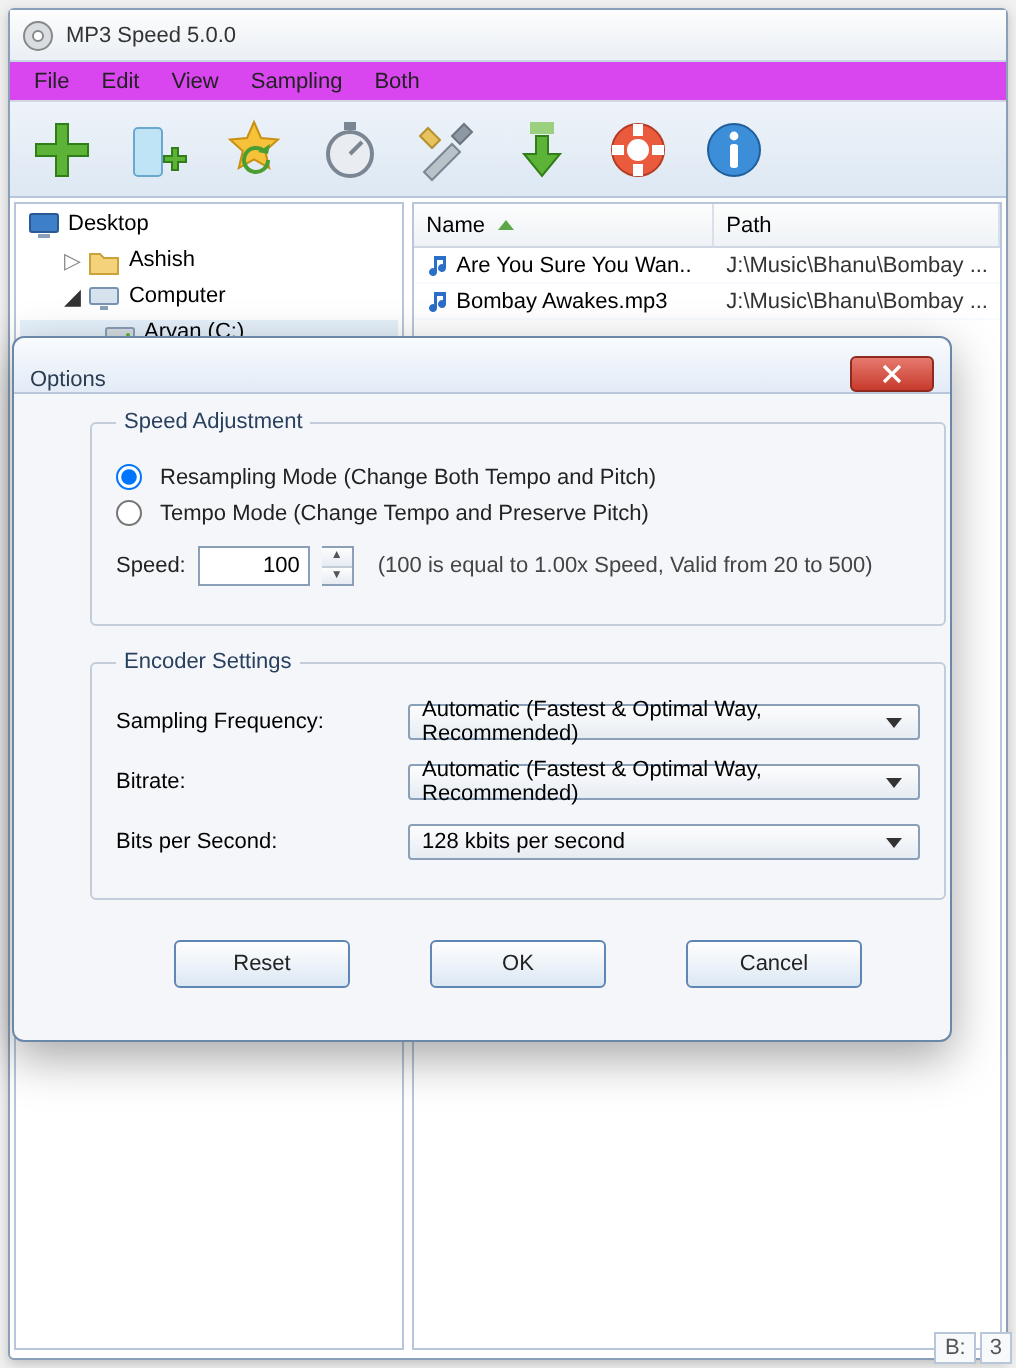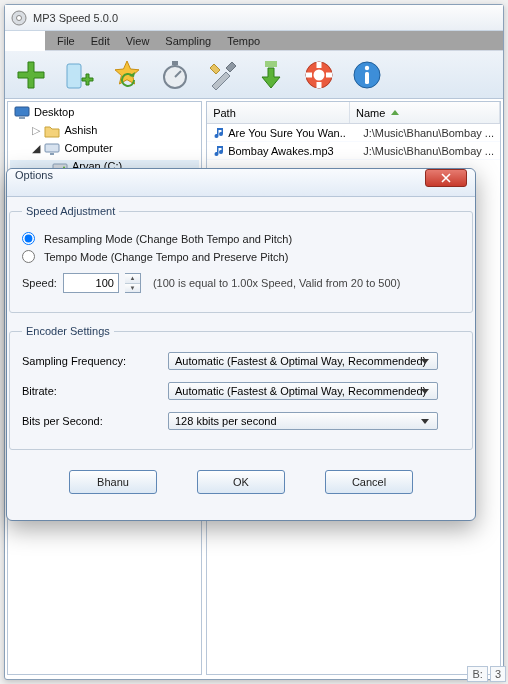--- a/index.html
+++ b/index.html
@@ -3,21 +3,21 @@
 <meta charset="utf-8">
 <style>
 * { box-sizing: border-box; font-family: "Segoe UI", Tahoma, sans-serif; font-size: 11px; }
 body { margin: 0; width: 508px; height: 684px; background: #f0f0f0; position: relative; overflow: hidden; }
 
 
 .main-window { position: absolute; left: 4px; top: 4px; width: 500px; height: 676px; background: #fff; border: 1px solid #8aa0b8; border-radius: 3px; box-shadow: 0 2px 6px rgba(0,0,0,.2); }
 .title-bar { height: 26px; background: linear-gradient(#fdfdfd,#eaeff5); display: flex; align-items: center; padding: 12px 6px; border-bottom: 1px solid #c9d6e4; }
 .title-bar .app-icon { width: 16px; height: 16px; margin-right: 6px; }
 .title-bar .title { color: #333; }
-.menu-bar { height: 20px; display: flex; align-items: center; padding: 0 4px; background: #a3a3a3; border-bottom: 1px solid #d0d7e2; margin-left: 40px; }
+.menu-bar { height: 20px; display: flex; align-items: center; padding: 0 4px; background: #d946ef; border-bottom: 1px solid #d0d7e2; }
 .menu-item { padding: 2px 8px; color: #222; cursor: default; }
 
 .toolbar { height: 48px; background: linear-gradient(#eef3f9,#dde8f3); border-bottom: 1px solid #b7c6d8; padding: 2px 4px; display: flex; gap: 4px; align-items: center; }
 .tool-btn { width: 44px; height: 42px; border-radius: 3px; display: flex; align-items: center; justify-content: center; }
 
 .workspace { display: flex; height: calc(100% - 96px); }
 .tree { width: 200px; border: 1px solid #b7c6d8; margin: 2px; background: #fff; padding: 4px 2px; }
 .tree-row { display: flex; align-items: flex-start; height: 18px; padding-left: 4px; gap: 4px; }
 .tree-row.hover { background: #e5f1fb; }
 .tree-icon { width: 16px; height: 14px; }
@@ -28,25 +28,25 @@
 .col.path { flex: 1; }
 .sort-arrow { width: 0; height: 0; border-left: 4px solid transparent; border-right: 4px solid transparent; border-bottom: 5px solid #5ea64a; margin-left: 6px; }
 .list-row { display: flex; height: 18px; align-items: center; border-bottom: 1px solid #f7faff; }
 .list-row .cell { padding: 0 6px; white-space: nowrap; overflow: hidden; text-overflow: ellipsis; }
 .cell.name { width: 150px; display: flex; align-items: center; gap: 3px; }
 .cell.path { flex: 1; color: #333; }
 .note-icon { width: 12px; height: 12px; color: #2b6ec7; }
 
 
 .options-dialog { position: absolute; left: 6px; top: 168px; width: 470px; background: #f4f6fa; border: 1px solid #6b88a8; border-radius: 6px; box-shadow: 0 8px 24px rgba(0,0,0,.35); }
-.dlg-title { height: 28px; background: linear-gradient(#f9fbfe,#e2ebf6); border-bottom: 1px solid #b7c6d8; display: flex; align-items: flex-start; padding: 0 8px; border-radius: 6px 6px 0 0; }
+.dlg-title { height: 28px; background: linear-gradient(#f9fbfe,#e2ebf6); border-bottom: 1px solid #b7c6d8; display: flex; align-items: flex-end; padding: 0 8px; border-radius: 6px 6px 0 0; }
 .dlg-title .t { flex: 1; color: #2b3b50; }
 .close-btn { width: 42px; height: 18px; background: linear-gradient(#e67a6f,#c73a2c); border: 1px solid #8f2a20; border-radius: 3px; display: flex; align-items: center; justify-content: center; color: #fff; font-weight: bold; }
 
-.dlg-body { padding: 8px 2px 12px; }
+.dlg-body { padding: 8px 2px 12px; margin-left: 36px; }
 fieldset { border: 1px solid #c2cdd9; border-radius: 3px; margin: 0 0 12px; padding: 10px 12px 14px; }
 legend { padding: 0 4px; color: #29405f; }
 .radio-row, .field-row { display: flex; align-items: center; gap: 6px; margin: 5px 0; }
 .radio-row label, .field-row label { color: #222; }
 input[type=radio] { margin: 0 3px 0 0; }
 .speed-input { width: 56px; height: 20px; border: 1px solid #8aa0b8; padding: 0 4px; background: #fff; text-align: right; }
 .spinner { width: 16px; height: 20px; border: 1px solid #8aa0b8; border-left: none; display: flex; flex-direction: column; }
 .spinner div { flex: 1; display: flex; align-items: center; justify-content: center; background: linear-gradient(#fdfdfd,#e6ecf3); font-size: 6px; color: #555; }
 .spinner div:first-child { border-bottom: 1px solid #c0cdd9; }
 .hint { color: #444; margin-left: 6px; }
@@ -71,21 +71,21 @@
         <circle cx="8" cy="8" r="7" fill="#d9dde2" stroke="#888"></circle>
         <circle cx="8" cy="8" r="2.5" fill="#fff" stroke="#888"></circle>
       </svg>
     <span class="title">MP3 Speed 5.0.0</span>
   </div>
   <div class="menu-bar">
     <span class="menu-item">File</span>
     <span class="menu-item">Edit</span>
     <span class="menu-item">View</span>
     <span class="menu-item">Sampling</span>
-    <span class="menu-item">Tempo</span>
+    <span class="menu-item">Both</span>
   </div>
   <div class="toolbar">
     <div class="tool-btn">
       <svg width="34" height="34" viewBox="0 0 34 34">
           <path d="M14 4h6v10h10v6H20v10h-6V20H4v-6h10z" fill="#5cb338" stroke="#2f7e17" stroke-width="1"></path>
         </svg>
     </div>
     <div class="tool-btn">
       <svg width="34" height="34" viewBox="0 0 34 34">
           <rect x="5" y="6" width="14" height="24" rx="2" fill="#bfe4f6" stroke="#6aa8cf"></rect>
@@ -163,26 +163,26 @@
         <svg class="tree-icon" viewBox="0 0 16 14">
             <rect x="1" y="4" width="14" height="7" rx="1" fill="#d7dde4" stroke="#8aa0b8"></rect>
             <circle cx="12" cy="7.5" r="1" fill="#5cb338"></circle>
           </svg>
         <span>Aryan (C:)</span>
       </div>
     </div>
 
     <div class="list">
       <div class="list-header">
-        <div class="col path">
-          <span>Path</span>
-        </div>
         <div class="col name">
           <span>Name</span>
           <span class="sort-arrow"></span>
+        </div>
+        <div class="col path">
+          <span>Path</span>
         </div>
       </div>
       <div class="list-row">
         <div class="cell name">
           <svg class="note-icon" viewBox="0 0 12 12">
               <path d="M4 1h6v6a2 2 0 1 1-1.5-1.9V3H5.5v6A2 2 0 1 1 4 7.1z" fill="#2b6ec7"></path>
             </svg>
           <span>Are You Sure You Wan..</span>
         </div>
         <div class="cell path">J:\Music\Bhanu\Bombay ...</div>
@@ -250,21 +250,21 @@
       <div class="field-row" style="margin-top:12px">
         <span class="lbl">Bits per Second:</span>
         <div class="combo">
           <span>128 kbits per second</span>
         </div>
       </div>
     </fieldset>
 
     <div class="dlg-buttons">
       <div class="dlg-btn">
-          <span>Bhanu</span>
+          <span>Reset</span>
         </div>
       <div class="dlg-btn">
           <span>OK</span>
         </div>
       <div class="dlg-btn">
           <span>Cancel</span>
         </div>
     </div>
   </div>
 </div>

